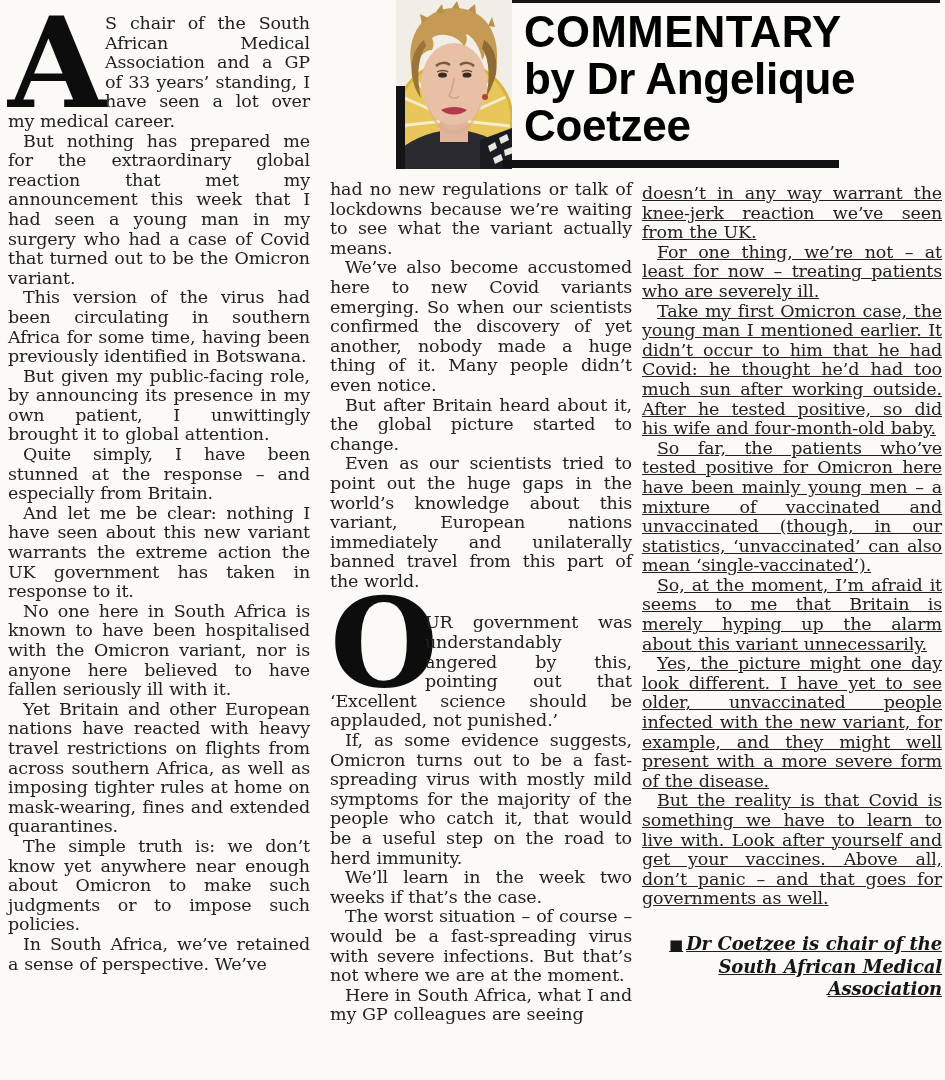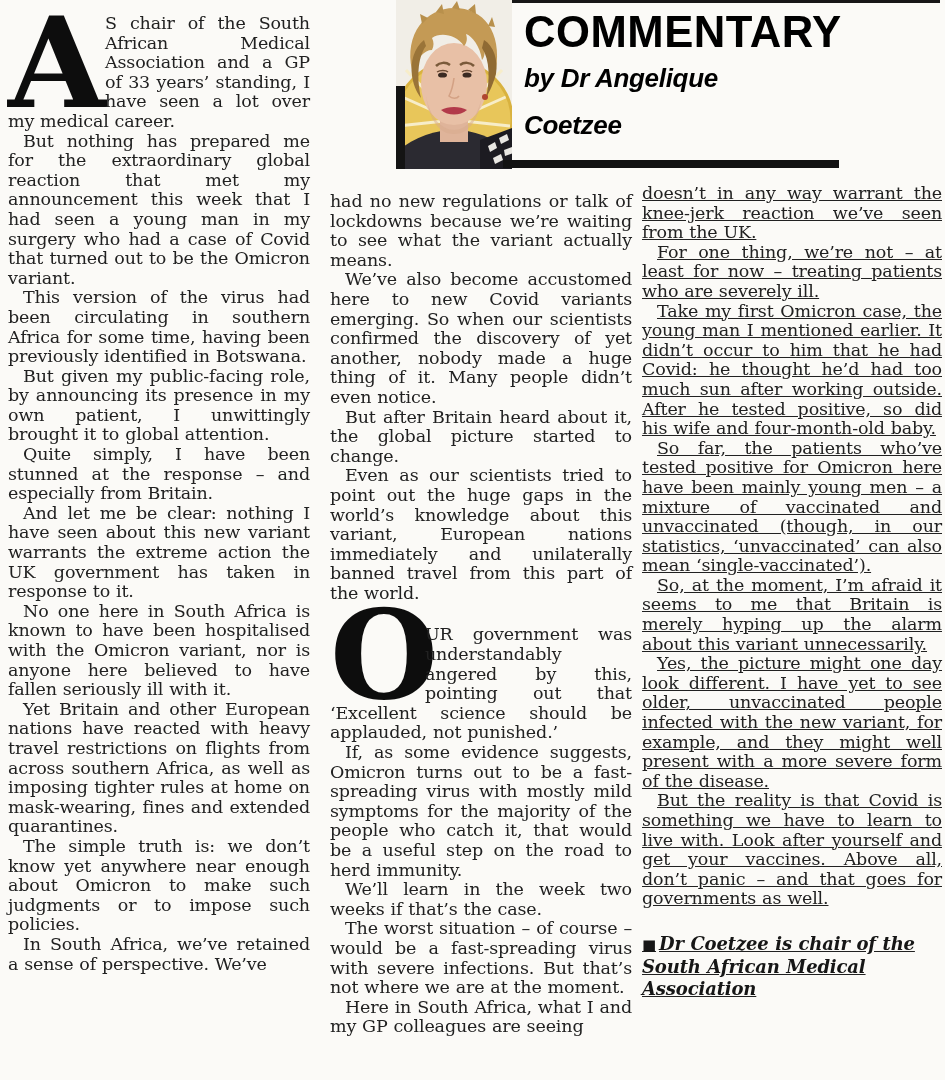--- a/index.html
+++ b/index.html
@@ -23,21 +23,21 @@
   .col {
     position: absolute;
     text-align: justify;
     font-size: 17.5px;
     line-height: 19.6px;
     letter-spacing: -0.15px;
     word-spacing: 0.5px;
     color: #212121;
   }
   #col1 { left: 8px;   top: 14px;  width: 302px; }
-  #col2 { left: 330px; top: 192px; width: 302px; }
+  #col2 { left: 330px; top: 180px; width: 302px; }
   #col3 { left: 642px; top: 184px; width: 300px; text-decoration: underline; }
 
   .col p { margin: 0; text-indent: 15px; }
   .no-first-indent p:first-child { text-indent: 0; }
 
   .lead-p { text-indent: 0 !important; }
 
   .dropcap {
     float: left;
     font-family: "DejaVu Serif", serif;
@@ -56,21 +56,21 @@
   .dropcap-o {
     width: 88px;
     font-size: 124px;
     line-height: 92px;
     margin: -16px 7px 0 0;
   }
 
   .footnote {
     margin-top: 24px !important;
     text-indent: 0 !important;
-    text-align: left;
+    text-align: right;
     font-style: italic;
     font-weight: bold;
     font-size: 18px;
     line-height: 22px;
     color: #161616;
   }
   .footnote .bullet {
     font-style: normal;
     font-size: 15px;
     margin-right: 3px;
@@ -101,24 +101,23 @@
     display: inline-block;
     font-size: 45px;
     line-height: 47px;
     letter-spacing: 0.5px;
     transform: scaleX(0.97);
     transform-origin: left center;
   }
   #kicker-block .kicker-line2,
   #kicker-block .kicker-line3 {
     display: block;
-    font-size: 26px;
+    font-size: 44px;
     line-height: 47px;
     letter-spacing: -0.3px;
-    font-style: italic;
   }
 
   #photo {
     position: absolute;
     left: 396px; top: 0;
     width: 116px; height: 169px;
   }
 </style>
 </head>
 <body>

